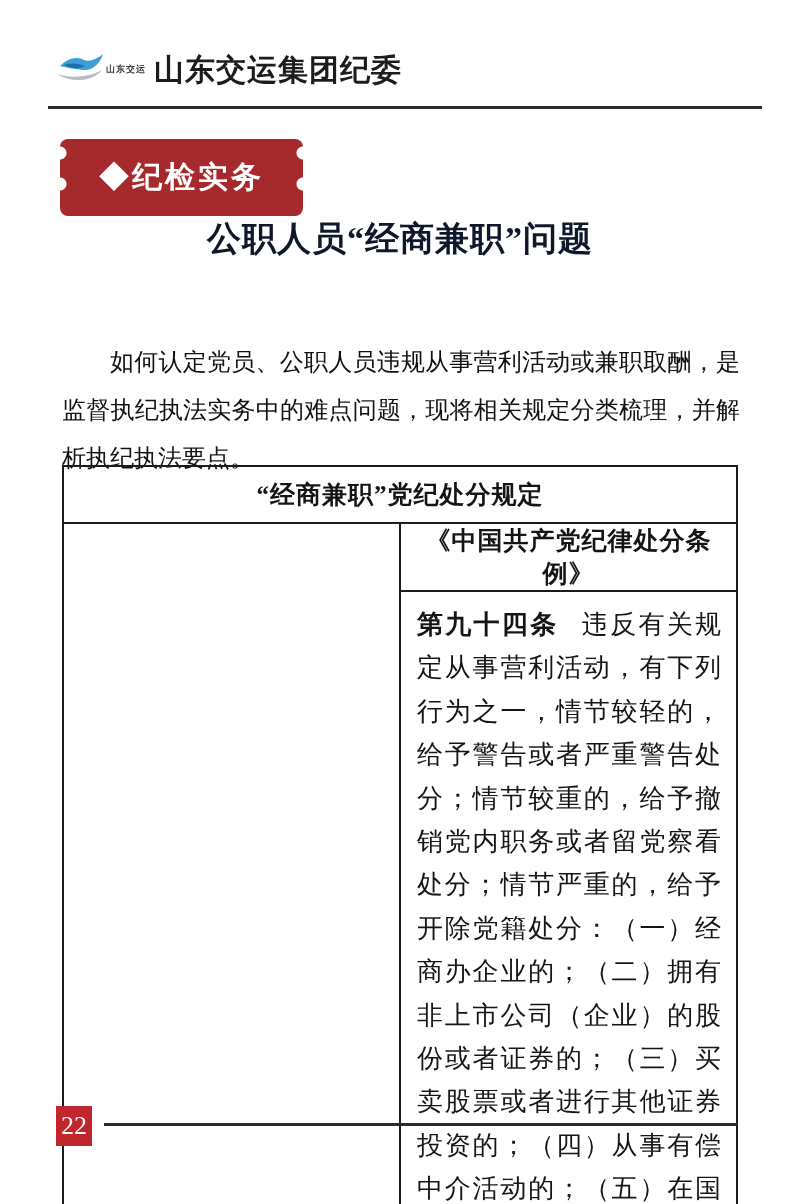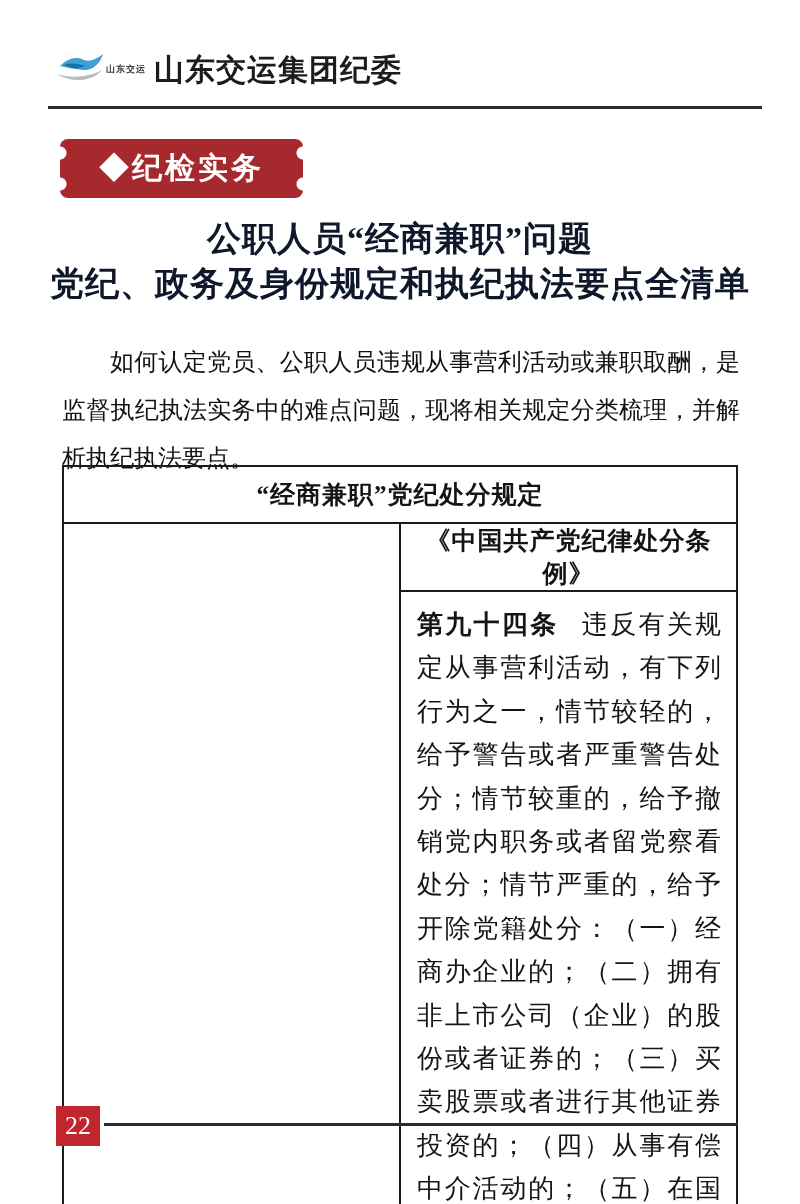--- a/index.html
+++ b/index.html
@@ -29,21 +29,21 @@
     line-height: 1.1;
     margin-left: 32px;
   }
   .header-rule {
     position: absolute; left: 48px; top: 106px; width: 714px; height: 3px;
     background: #2b2b2b;
   }
 
   
   .badge {
-    position: absolute; left: 60px; top: 139px; width: 243px; height: 59px;
+    position: absolute; left: 60px; top: 139px; width: 243px; height: 77px;
     border-radius: 8px;
     display: flex; align-items: center; justify-content: center;
     background-color: #a6292e;
     background-image:
       radial-gradient(circle at 0 14px,   #ffffff 6px, rgba(255,255,255,0) 7px),
       radial-gradient(circle at 0 45px,   #ffffff 6px, rgba(255,255,255,0) 7px),
       radial-gradient(circle at 100% 14px, #ffffff 6px, rgba(255,255,255,0) 7px),
       radial-gradient(circle at 100% 45px, #ffffff 6px, rgba(255,255,255,0) 7px);
   }
   .badge-label {
@@ -86,21 +86,21 @@
   td.reg-body {
     height: 549px; vertical-align: top;
     padding: 11px 15px 0 16px;
     font-size: 26px; line-height: 43.4px; text-align: justify;
     color: #151515;
   }
   .article-label { font-weight: bold; margin-right: 0.9em; }
 
   
   .page-box {
-    position: absolute; left: 56px; top: 1106px; width: 44px; height: 40px;
+    position: absolute; left: 56px; top: 1106px; width: 36px; height: 40px;
     background: #c0262c; color: #ffffff;
     display: flex; align-items: center; justify-content: center;
     font-size: 26px; font-family: "Liberation Serif", serif;
   }
   .footer-rule {
     position: absolute; left: 104px; top: 1123px; width: 634px; height: 3px;
     background: #2b2b2b;
   }
 </style>
 </head>
@@ -122,21 +122,20 @@
   </div>
 </div>
 <div class="header-rule"></div>
 
 <div class="badge">
   <span class="badge-label">◆纪检实务</span>
 </div>
 
 <div class="doc-title">
   <div>公职人员“经商兼职”问题</div>
-  <div>党纪、政务及身份规定和执纪执法要点全清单</div>
 </div>
 
 <p class="intro">如何认定党员、公职人员违规从事营利活动或兼职取酬，是监督执纪执法实务中的难点问题，现将相关规定分类梳理，并解析执纪执法要点。</p>
 
 <table class="reg">
   <tbody>
     <tr>
       <td class="reg-header" colspan="2">“经商兼职”党纪处分规定</td>
     </tr>
     <tr>

